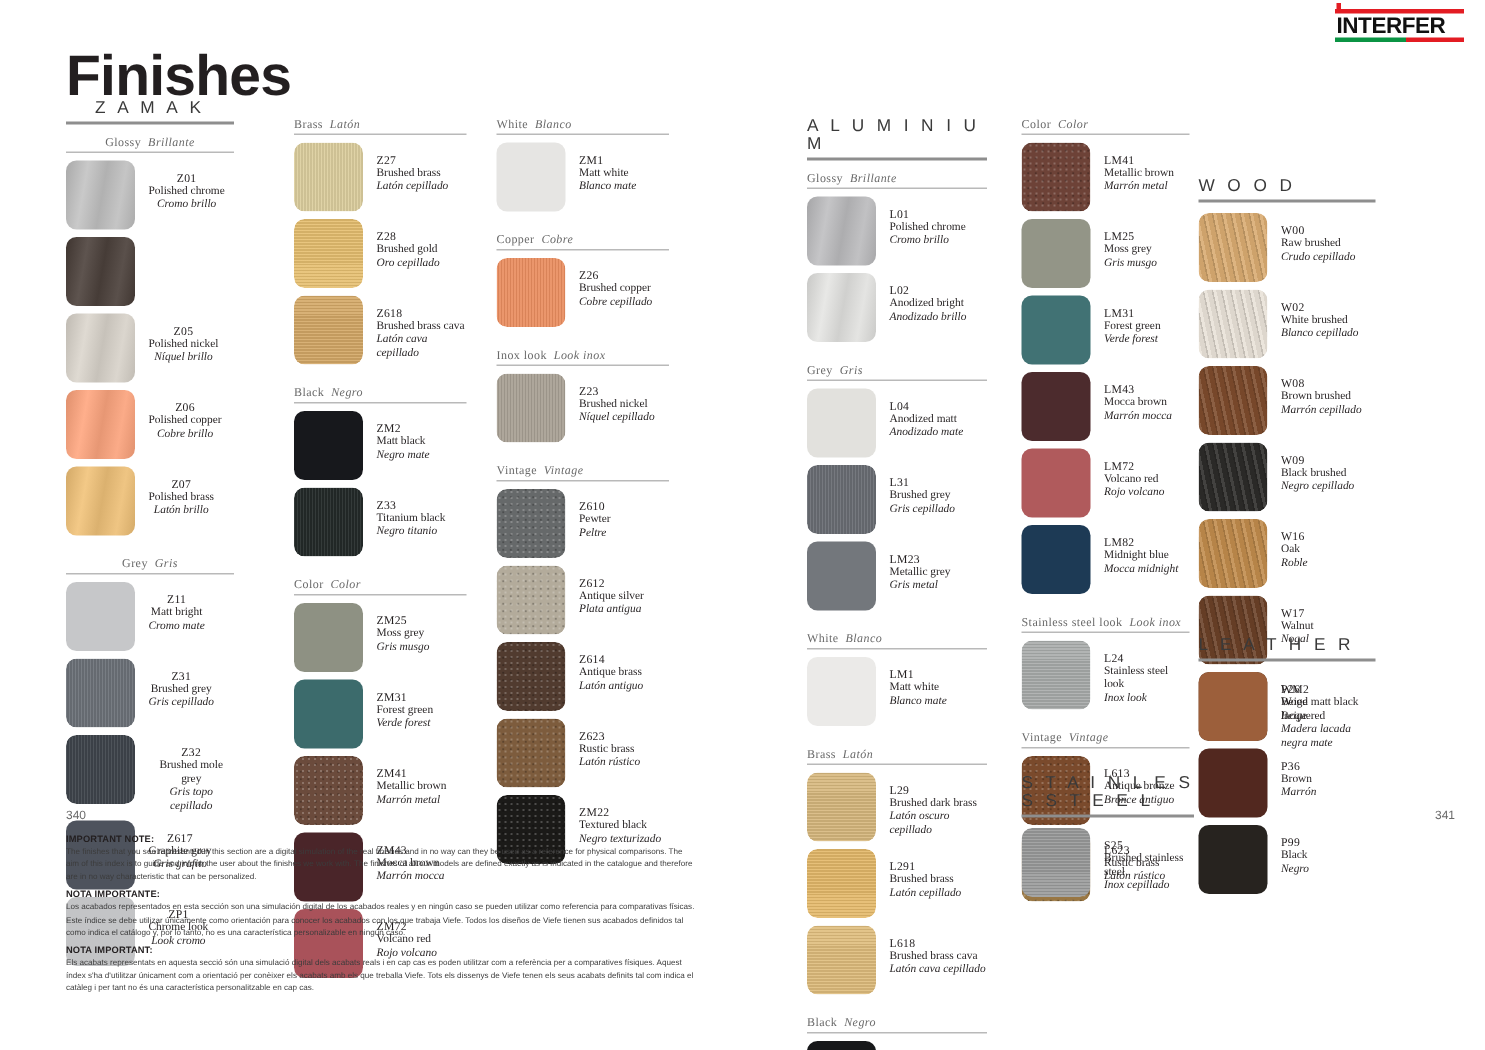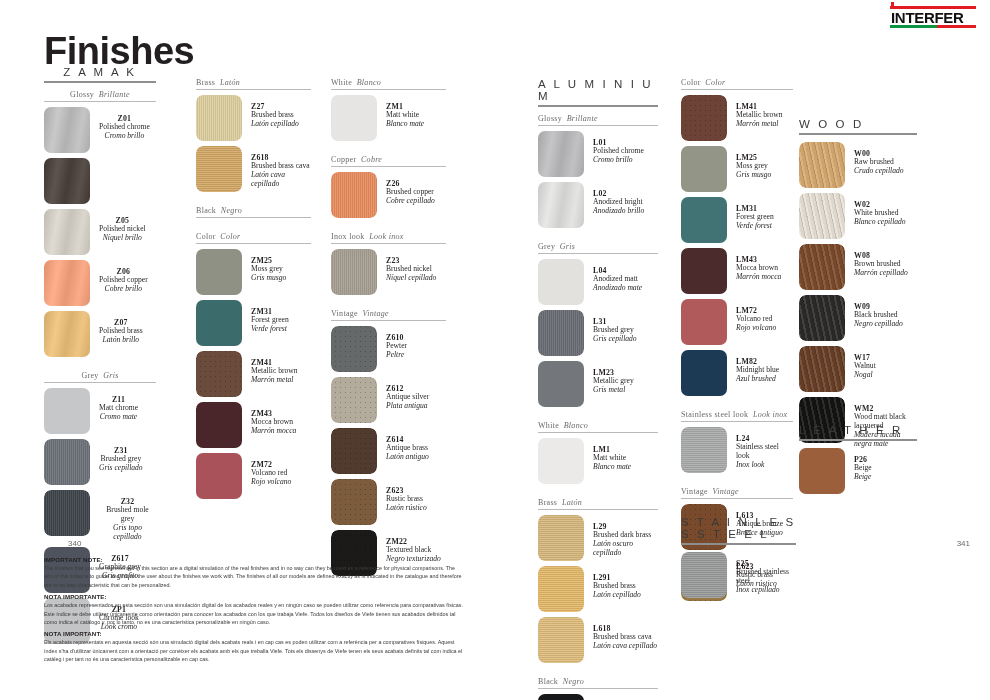--- a/index.html
+++ b/index.html
@@ -40,33 +40,33 @@
 
   
   .col{position:absolute;}
   .items{display:block;}
   .item{display:flex;align-items:flex-start;margin-bottom:5px;}
   .sw{
     width:46px;height:46px;border-radius:7px;flex:0 0 46px;
     background-clip:padding-box;
   }
   .txt{padding-left:9px;padding-top:7px;line-height:1.18;}
-  .code{font-family:"Liberation Serif", serif;font-size:7.8px;font-weight:bold;color:#231f20;letter-spacing:.2px;}
+  .code{font-family:"Liberation Serif", serif;font-size:7.8px;font-weight:normal;color:#231f20;letter-spacing:.2px;}
   .en{font-family:"Liberation Serif", serif;font-size:7.6px;color:#231f20;}
   .es{font-family:"Liberation Serif", serif;font-size:7.6px;color:#231f20;font-style:italic;}
 
   .gap{height:9px;}
 
   
   .notes{position:absolute;left:44px;top:556px;width:420px;}
   .notes h4{margin:0 0 1px 0;font-size:6.2px;font-weight:bold;color:#231f20;letter-spacing:.1px;}
   .notes p{margin:0 0 4px 0;font-size:5.4px;line-height:1.55;color:#3c3c3c;text-align:left;}
 
   .pg{position:absolute;bottom:8px;font-size:8px;color:#6a6a6a;font-family:"Liberation Sans",sans-serif;}
-  .pg-l{left:44px;margin-left:24px;}
+  .pg-l{left:44px;}
   .pg-r{right:20px;}
 </style>
 </head>
 <body>
 
 <div class="page">
 
   <div class="logo">
     <div class="dot"></div>
     <div class="bar-top"></div>
@@ -120,21 +120,21 @@
           </div>
         </div>
         <div class="gap"></div>
         <div class="sub-head">Grey &nbsp;<i>Gris</i></div>
                  <div class="sub-rule"></div>
         <div class="items">
           <div class="item">
             <div class="sw" style="background:#c6c7c9;"></div>
             <div class="txt">
               <div class="code">Z11</div>
-              <div class="en">Matt chrome</div>
+              <div class="en">Matt bright</div>
               <div class="es">Cromo mate</div>
             </div>
           </div>
           <div class="item">
             <div class="sw" style="background-color:#6d7279;background-image:repeating-linear-gradient(90deg, rgba(255,255,255,.08) 0 1px, rgba(0,0,0,.07) 1px 2px);"></div>
             <div class="txt">
               <div class="code">Z31</div>
               <div class="en">Brushed grey</div>
               <div class="es">Gris cepillado</div>
             </div>
@@ -171,31 +171,57 @@
         <div class="items">
           <div class="item">
             <div class="sw" style="background-color:#ddcf9f;background-image:repeating-linear-gradient(90deg, rgba(255,255,255,.08) 0 1px, rgba(0,0,0,.07) 1px 2px);"></div>
             <div class="txt">
               <div class="code">Z27</div>
               <div class="en">Brushed brass</div>
               <div class="es">Latón cepillado</div>
             </div>
           </div>
           <div class="item">
+            <div class="sw" style="background-color:#e6bf70;background-image:repeating-linear-gradient(0deg, rgba(255,255,255,.10) 0 1px, rgba(0,0,0,.08) 1px 2px);"></div>
+            <div class="txt">
+              <div class="code">Z28</div>
+              <div class="en">Brushed gold</div>
+              <div class="es">Oro cepillado</div>
+            </div>
+          </div>
+          <div class="item">
             <div class="sw" style="background-color:#d4a867;background-image:repeating-linear-gradient(0deg, rgba(255,255,255,.10) 0 1px, rgba(0,0,0,.08) 1px 2px);"></div>
             <div class="txt">
               <div class="code">Z618</div>
               <div class="en">Brushed brass cava</div>
               <div class="es">Latón cava cepillado</div>
             </div>
           </div>
         </div>
         <div class="gap"></div>
         <div class="sub-head">Black &nbsp;<i>Negro</i></div>
                  <div class="sub-rule"></div>
+        <div class="items">
+          <div class="item">
+            <div class="sw" style="background:#17181c;"></div>
+            <div class="txt">
+              <div class="code">ZM2</div>
+              <div class="en">Matt black</div>
+              <div class="es">Negro mate</div>
+            </div>
+          </div>
+          <div class="item">
+            <div class="sw" style="background-color:#232a29;background-image:repeating-linear-gradient(90deg, rgba(255,255,255,.08) 0 1px, rgba(0,0,0,.07) 1px 2px);"></div>
+            <div class="txt">
+              <div class="code">Z33</div>
+              <div class="en">Titanium black</div>
+              <div class="es">Negro titanio</div>
+            </div>
+          </div>
+        </div>
         <div class="gap"></div>
         <div class="sub-head">Color &nbsp;<i>Color</i></div>
                  <div class="sub-rule"></div>
         <div class="items">
           <div class="item">
             <div class="sw" style="background:#8e9183;"></div>
             <div class="txt">
               <div class="code">ZM25</div>
               <div class="en">Moss grey</div>
               <div class="es">Gris musgo</div>
@@ -470,21 +496,21 @@
               <div class="code">LM72</div>
               <div class="en">Volcano red</div>
               <div class="es">Rojo volcano</div>
             </div>
           </div>
           <div class="item">
             <div class="sw" style="background:#1d3a55;"></div>
             <div class="txt">
               <div class="code">LM82</div>
               <div class="en">Midnight blue</div>
-              <div class="es">Azul brushed</div>
+              <div class="es">Mocca midnight</div>
             </div>
           </div>
         </div>
         <div class="gap"></div>
         <div class="sub-head">Stainless steel look &nbsp;<i>Look inox</i></div>
                  <div class="sub-rule"></div>
         <div class="items">
           <div class="item">
             <div class="sw" style="background-color:#a9acab;background-image:repeating-linear-gradient(0deg, rgba(255,255,255,.10) 0 1px, rgba(0,0,0,.08) 1px 2px);"></div>
             <div class="txt">
@@ -560,20 +586,28 @@
           </div>
           <div class="item">
             <div class="sw" style="background-color:#2c2b29;background-image:repeating-linear-gradient(78deg, rgba(0,0,0,.16) 0 1px, rgba(255,255,255,.11) 1px 3px, rgba(0,0,0,.05) 3px 6px);"></div>
             <div class="txt">
               <div class="code">W09</div>
               <div class="en">Black brushed</div>
               <div class="es">Negro cepillado</div>
             </div>
           </div>
           <div class="item">
+            <div class="sw" style="background-color:#c08b4c;background-image:repeating-linear-gradient(78deg, rgba(0,0,0,.16) 0 1px, rgba(255,255,255,.11) 1px 3px, rgba(0,0,0,.05) 3px 6px);"></div>
+            <div class="txt">
+              <div class="code">W16</div>
+              <div class="en">Oak</div>
+              <div class="es">Roble</div>
+            </div>
+          </div>
+          <div class="item">
             <div class="sw" style="background-color:#6a4027;background-image:repeating-linear-gradient(78deg, rgba(0,0,0,.16) 0 1px, rgba(255,255,255,.11) 1px 3px, rgba(0,0,0,.05) 3px 6px);"></div>
             <div class="txt">
               <div class="code">W17</div>
               <div class="en">Walnut</div>
               <div class="es">Nogal</div>
             </div>
           </div>
           <div class="item">
             <div class="sw" style="background-color:#141413;background-image:repeating-linear-gradient(78deg, rgba(0,0,0,.16) 0 1px, rgba(255,255,255,.11) 1px 3px, rgba(0,0,0,.05) 3px 6px);"></div>
             <div class="txt">
@@ -587,20 +621,36 @@
       <div class="col" style="left: 799px; top: 424px; width: 118px;">
         <div class="mat-head">L E A T H E R</div>
                <div class="mat-rule"></div>
         <div class="items">
           <div class="item">
             <div class="sw" style="background:#9c5f3b;"></div>
             <div class="txt">
               <div class="code">P26</div>
               <div class="en">Beige</div>
               <div class="es">Beige</div>
+            </div>
+          </div>
+          <div class="item">
+            <div class="sw" style="background:#52281f;"></div>
+            <div class="txt">
+              <div class="code">P36</div>
+              <div class="en">Brown</div>
+              <div class="es">Marrón</div>
+            </div>
+          </div>
+          <div class="item">
+            <div class="sw" style="background:#27231f;"></div>
+            <div class="txt">
+              <div class="code">P99</div>
+              <div class="en">Black</div>
+              <div class="es">Negro</div>
             </div>
           </div>
         </div>
       </div>
     </div>
 
   <div class="notes" id="notes">
       <h4>IMPORTANT NOTE:</h4>
    <p>The finishes that you see represented in this section are a digital simulation of the real finishes and in no way can they be used as a reference for physical comparisons. The aim of this index is to guide and inform the user about the finishes we work with. The finishes of all our models are defined exactly as is indicated in the catalogue and therefore are in no way characteristic that can be personalized.</p>
       <h4>NOTA IMPORTANTE:</h4>

